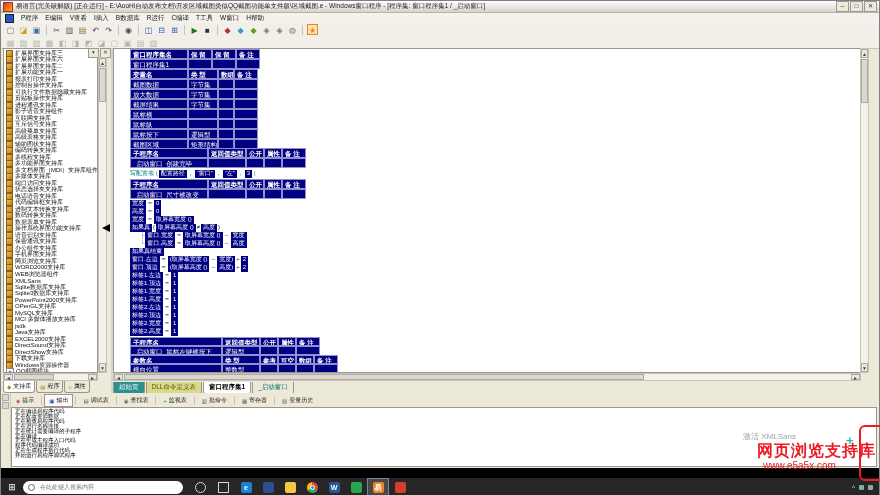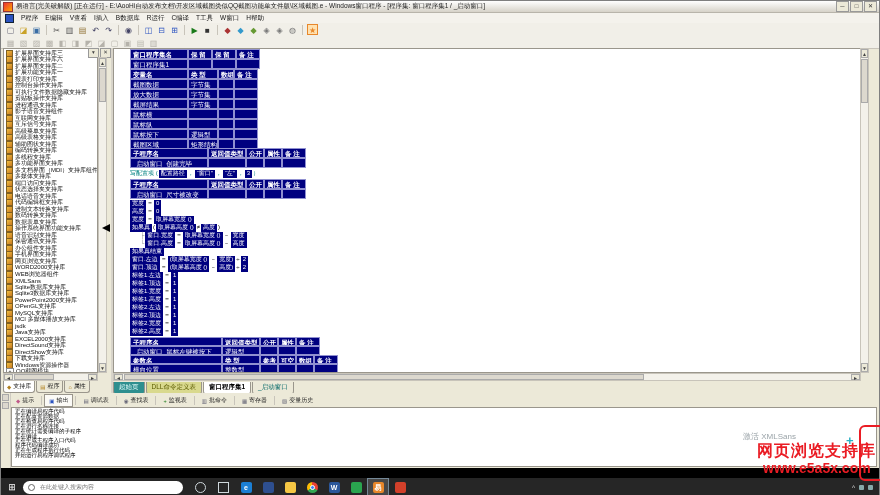--- a/index.html
+++ b/index.html
@@ -119,21 +119,21 @@
     border:1px solid #fff;border-radius:50%;box-sizing:border-box;}
   #tray{margin-left:auto;display:flex;align-items:center;gap:4px;padding-right:6px;}
   .tray-glyph{color:#ddd;font-size:6.5px;}
   .tray-dot{width:5px;height:5px;background:#8aa;border-radius:1px;}
 
   
   #activate{position:absolute;left:742px;top:430px;font-size:8px;color:#9aa3a8;}
   #wm-plus{position:absolute;left:845px;top:432px;color:#2ab0c4;font-size:13px;font-weight:bold;}
   #wm-box{position:absolute;left:858px;top:424px;width:34px;height:52px;border:2px solid #ea1c24;border-radius:6px;}
   #wm-brand{position:absolute;left:756px;top:440px;font-size:16px;font-weight:bold;color:#ea1c24;letter-spacing:1px;}
-  #wm-url{position:absolute;left:762px;top:459px;font-size:14px;font-weight:bold;color:#ea1c24;}
+  #wm-url{position:absolute;left:762px;top:459px;font-size:10px;font-weight:normal;color:#ea1c24;}
   #cursor{position:absolute;left:101px;top:223px;width:0;height:0;
     border-top:4px solid transparent;border-bottom:4px solid transparent;border-right:8px solid #000;}
 </style>
 </head>
 <body>
 
 <div id="app">
 
   <div id="titlebar">
     <span class="app-ico"></span>

